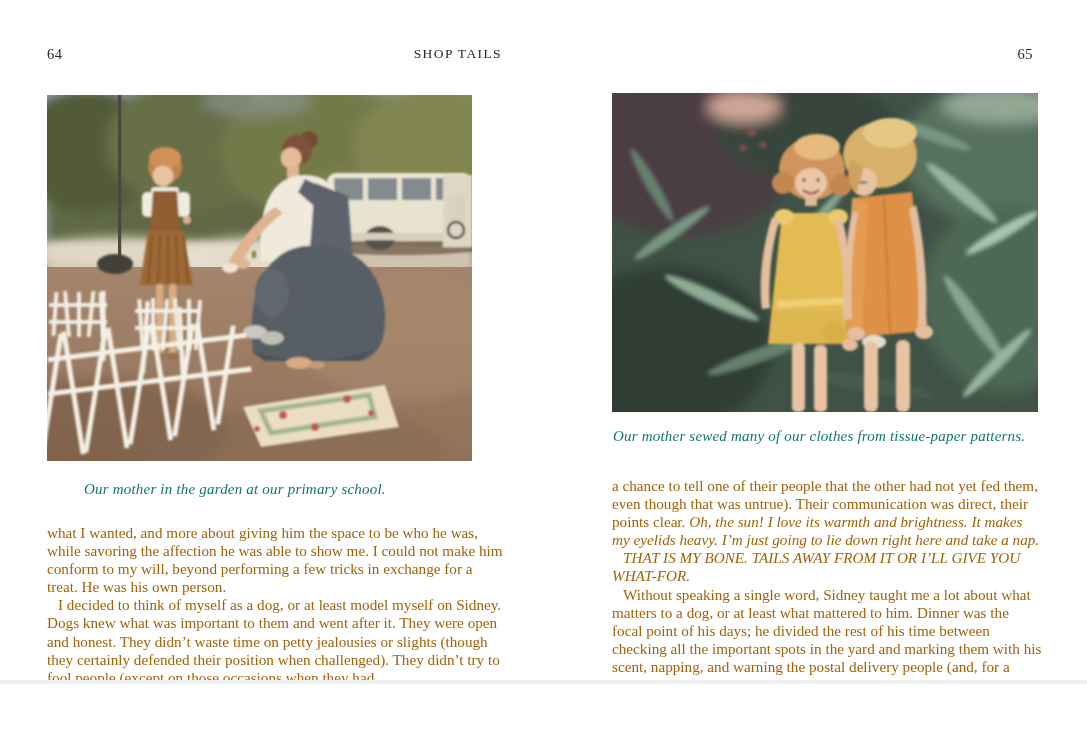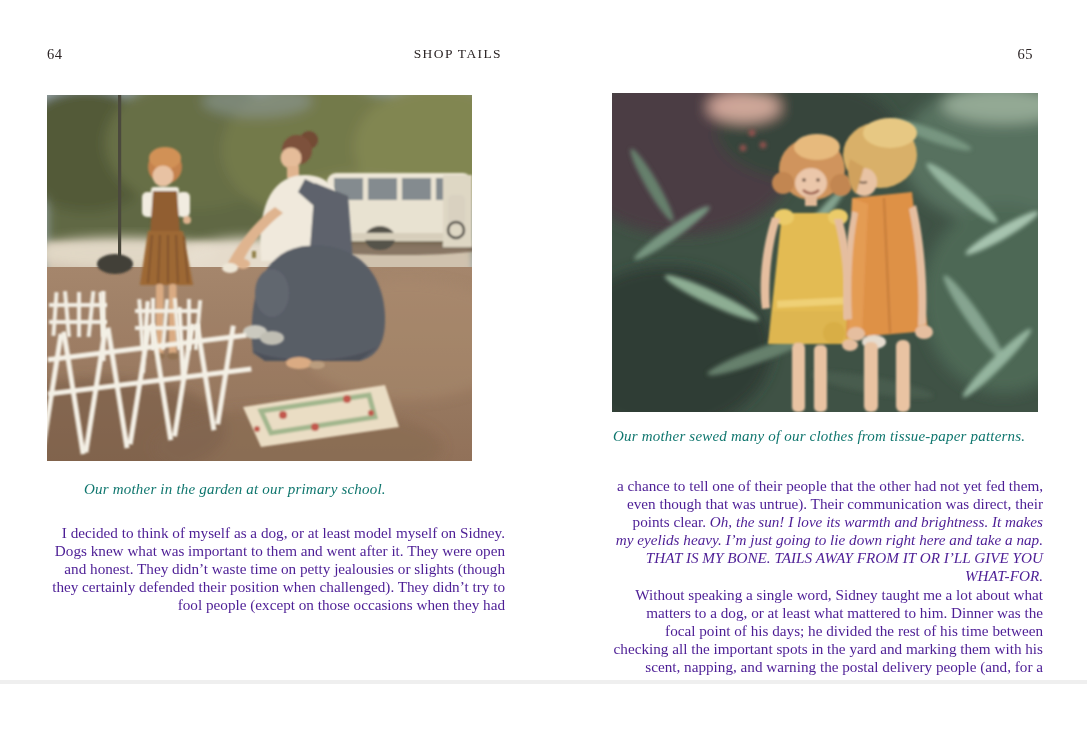--- a/index.html
+++ b/index.html
@@ -30,22 +30,22 @@
   .photo-right{left:612px;top:93px;width:426px;height:319px;}
   .caption{
     position:absolute;
     font-style:italic;font-size:15px;color:#0f766e;
     letter-spacing:.2px;
   }
   .cap-left{left:48px;top:481px;width:430px;margin-left:36px;}
   .cap-right{left:613px;top:428px;width:430px;}
   .bodytext{
     position:absolute;
-    font-size:15.2px;line-height:18.1px;color:#4c1d95;
-    text-align:right;
+    font-size:15.2px;line-height:18.1px;color:#a16207;
+    text-align:left;
   }
   .body-left{left:47px;top:524px;width:458px;}
   .body-right{left:612px;top:477px;width:431px;}
   .para{margin:0;padding:0;}
   .indent{text-indent:11px;}
   .ital{font-style:italic;}
   .bottom-edge{
     position:absolute;left:0;bottom:0;width:100%;height:4px;
     background:#efefef;
   }
@@ -197,20 +197,21 @@
         <rect x="156" y="228" width="5" height="108" transform="rotate(-9 158 282)"></rect>
         <rect x="176" y="230" width="5" height="100" transform="rotate(9 178 280)"></rect>
       </g>
       <rect width="425" height="366" fill="#e8d2b8" opacity="0.08"></rect>
     </svg>
   </figure>
 
   <div class="caption cap-left">Our mother in the garden at our primary school.</div>
 
   <div class="bodytext body-left">
+    <p class="para">what I wanted, and more about giving him the space to be who he was, while savoring the affection he was able to show me. I could not make him conform to my will, beyond performing a few tricks in exchange for a treat. He was his own person.</p>
     <p class="para indent">I decided to think of myself as a dog, or at least model myself on Sidney. Dogs knew what was important to them and went after it. They were open and honest. They didn’t waste time on petty jealousies or slights (though they certainly defended their position when challenged). They didn’t try to fool people (except on those occasions when they had</p>
   </div>
 
   <div class="folio folio-right">65</div>
 
   <figure class="photo photo-right">
     <svg viewBox="0 0 426 319" width="426" height="319" preserveAspectRatio="none">
       <defs>
         <filter id="rb6" x="-30%" y="-30%" width="160%" height="160%">
             <feGaussianBlur stdDeviation="7"></feGaussianBlur>

